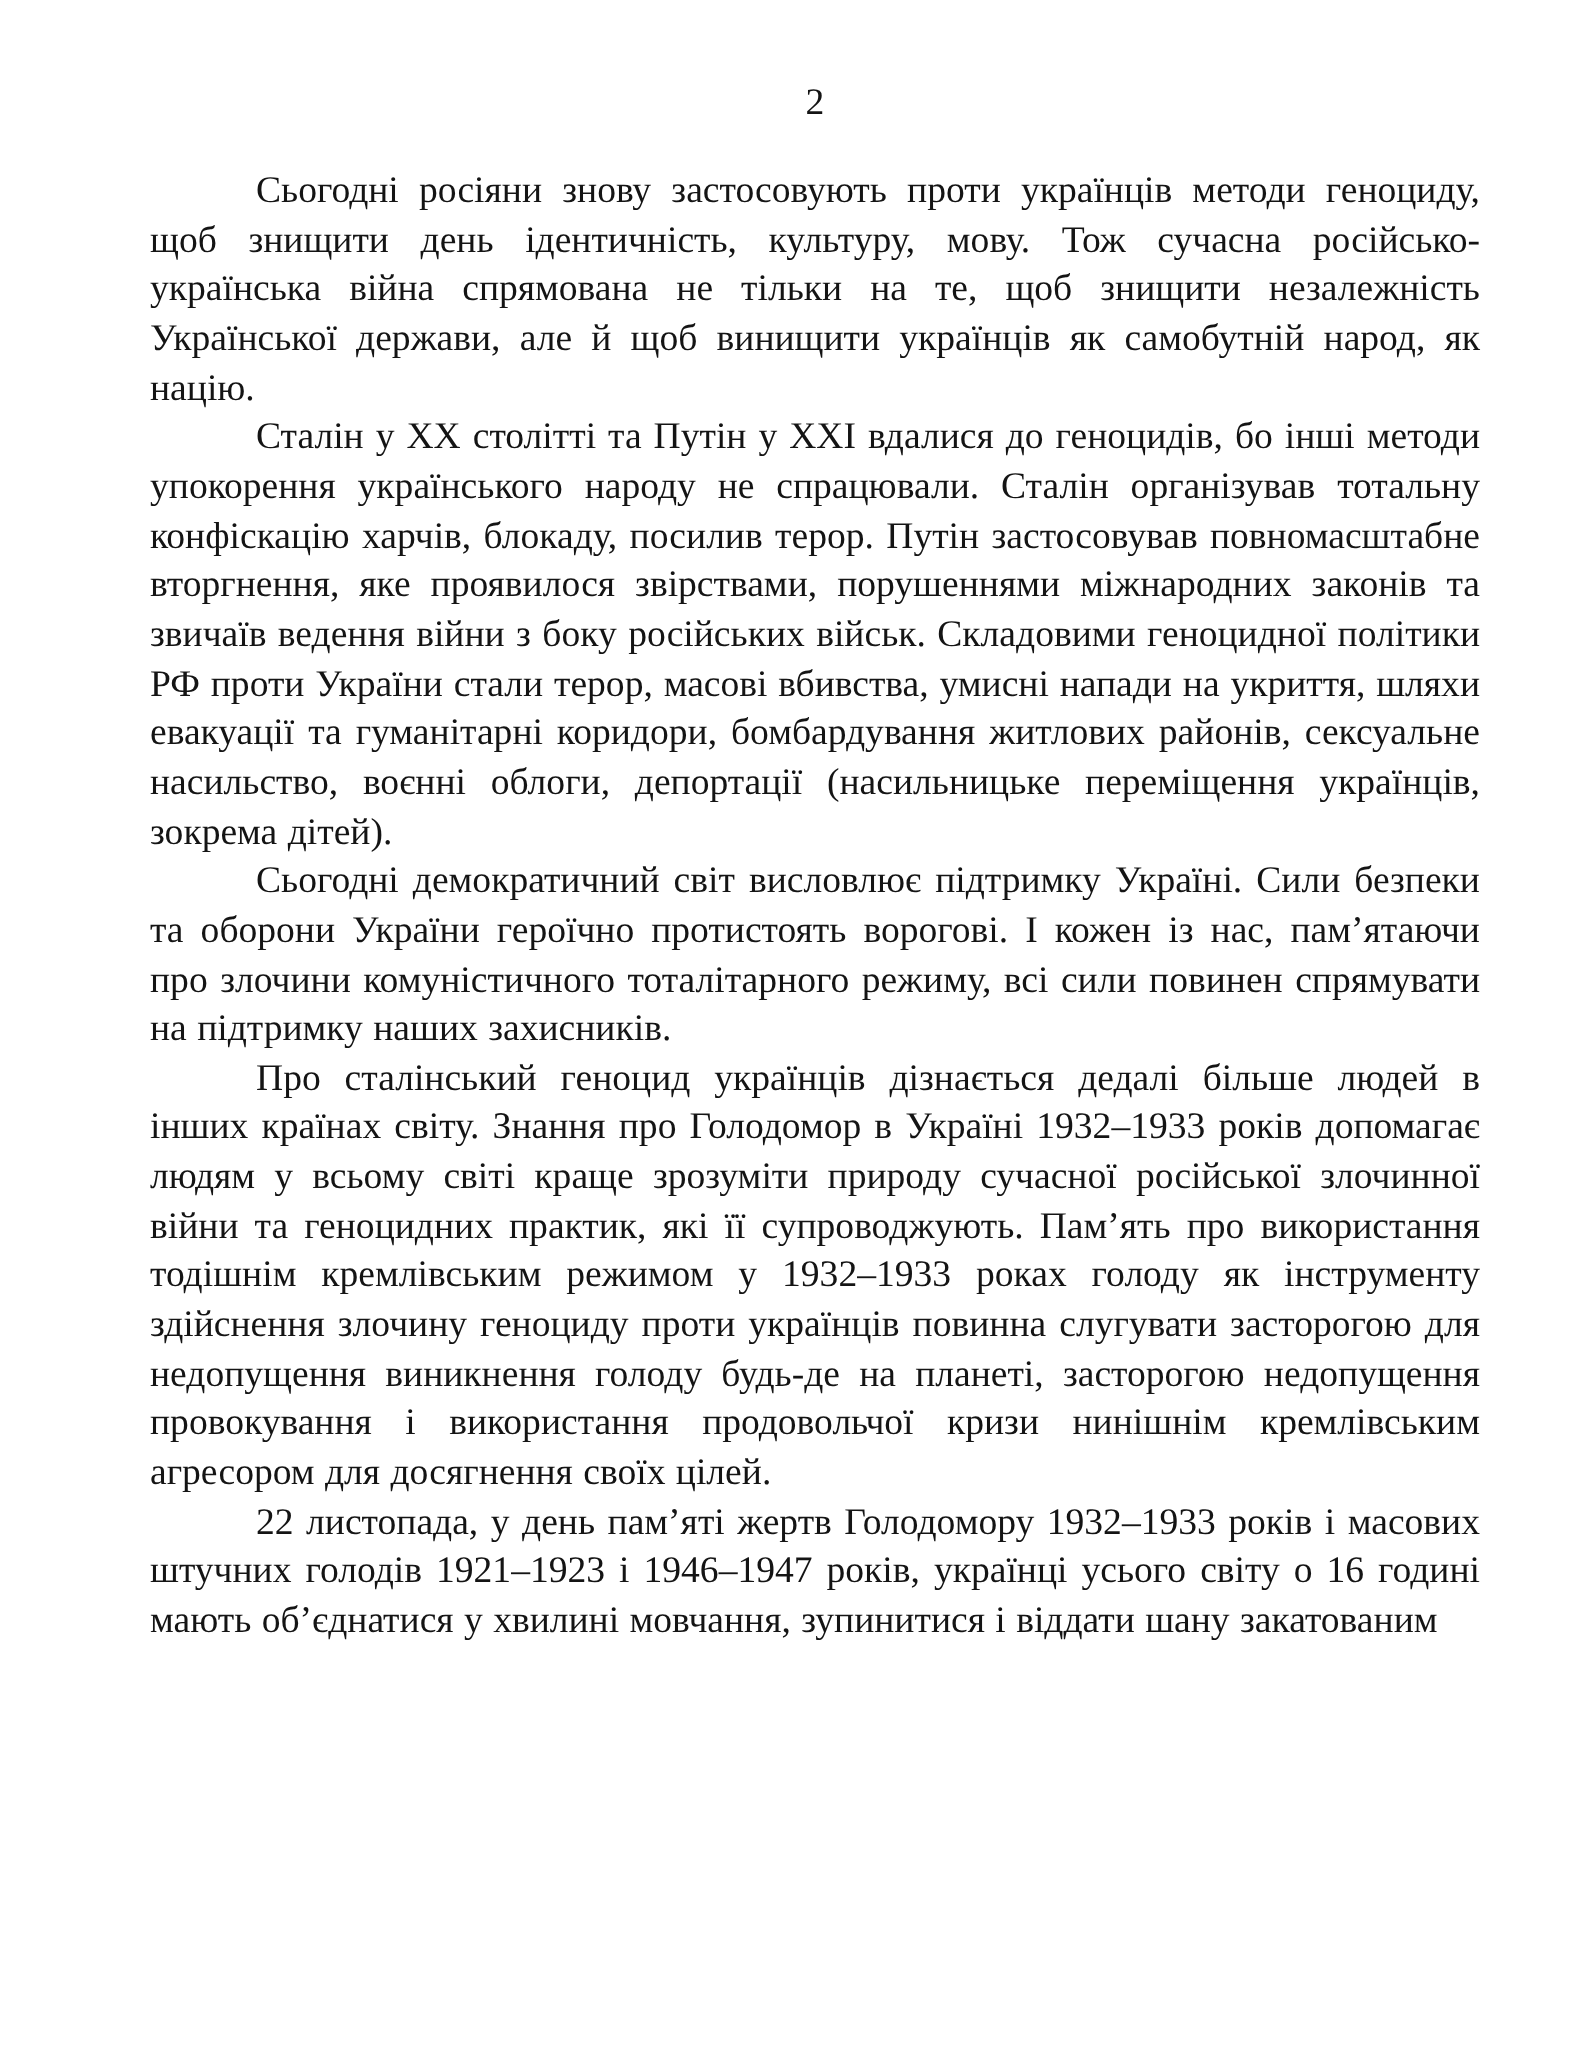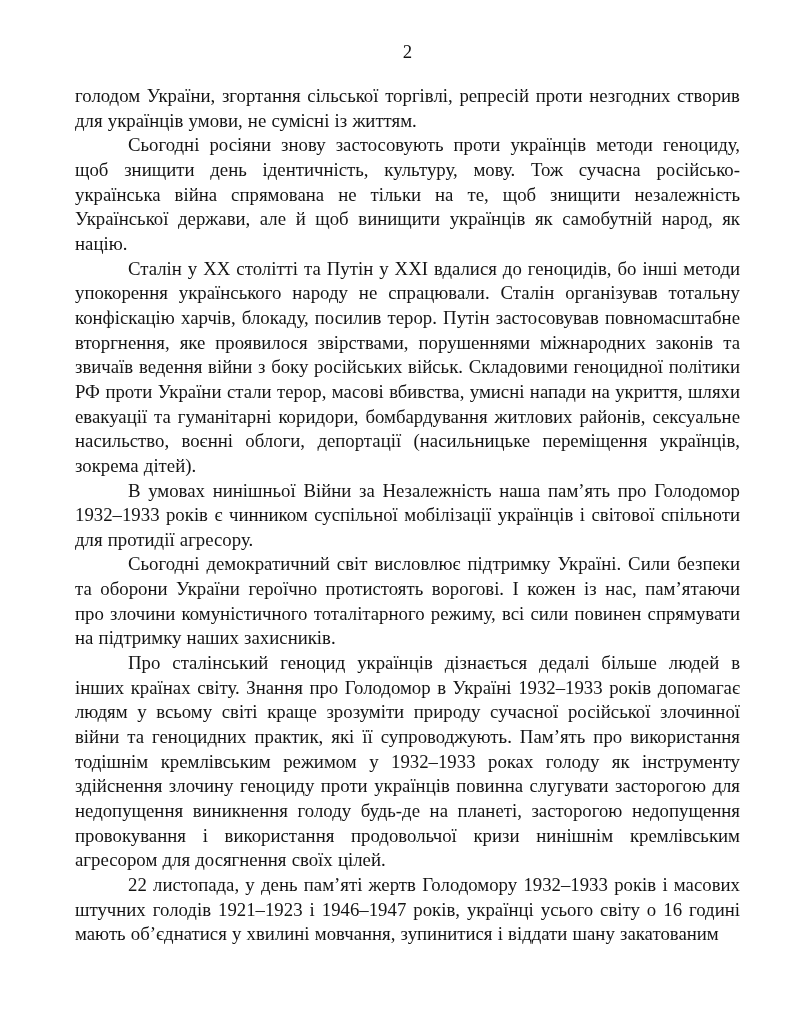--- a/index.html
+++ b/index.html
@@ -40,21 +40,19 @@
     text-indent: 0;
   }
 </style>
 </head>
 <body>
 
 <div class="page">
   <div class="page-number">2</div>
 
   <div class="body-text">
-    <p class="continuation">голодом України, згортання сільської торгівлі, репресій проти незгодних створив для українців умови, не сумісні із життям.</p>
     <p>Сьогодні росіяни знову застосовують проти українців методи геноциду, щоб знищити день ідентичність, культуру, мову. Тож сучасна російсько-українська війна спрямована не тільки на те, щоб знищити незалежність Української держави, але й щоб винищити українців як самобутній народ, як націю.</p>
     <p>Сталін у XX столітті та Путін у XXI вдалися до геноцидів, бо інші методи упокорення українського народу не спрацювали. Сталін організував тотальну конфіскацію харчів, блокаду, посилив терор. Путін застосовував повномасштабне вторгнення, яке проявилося звірствами, порушеннями міжнародних законів та звичаїв ведення війни з боку російських військ. Складовими геноцидної політики РФ проти України стали терор, масові вбивства, умисні напади на укриття, шляхи евакуації та гуманітарні коридори, бомбардування житлових районів, сексуальне насильство, воєнні облоги, депортації (насильницьке переміщення українців, зокрема дітей).</p>
-    <p>В умовах нинішньої Війни за Незалежність наша пам’ять про Голодомор 1932–1933 років є чинником суспільної мобілізації українців і світової спільноти для протидії агресору.</p>
     <p>Сьогодні демократичний світ висловлює підтримку Україні. Сили безпеки та оборони України героїчно протистоять ворогові. І кожен із нас, пам’ятаючи про злочини комуністичного тоталітарного режиму, всі сили повинен спрямувати на підтримку наших захисників.</p>
     <p>Про сталінський геноцид українців дізнається дедалі більше людей в інших країнах світу. Знання про Голодомор в Україні 1932–1933 років допомагає людям у всьому світі краще зрозуміти природу сучасної російської злочинної війни та геноцидних практик, які її супроводжують. Пам’ять про використання тодішнім кремлівським режимом у 1932–1933 роках голоду як інструменту здійснення злочину геноциду проти українців повинна слугувати засторогою для недопущення виникнення голоду будь-де на планеті, засторогою недопущення провокування і використання продовольчої кризи нинішнім кремлівським агресором для досягнення своїх цілей.</p>
     <p>22 листопада, у день пам’яті жертв Голодомору 1932–1933 років і масових штучних голодів 1921–1923 і 1946–1947 років, українці усього світу о 16 годині мають об’єднатися у хвилині мовчання, зупинитися і віддати шану закатованим</p>
   </div>
 </div>
 
 </body></html>

